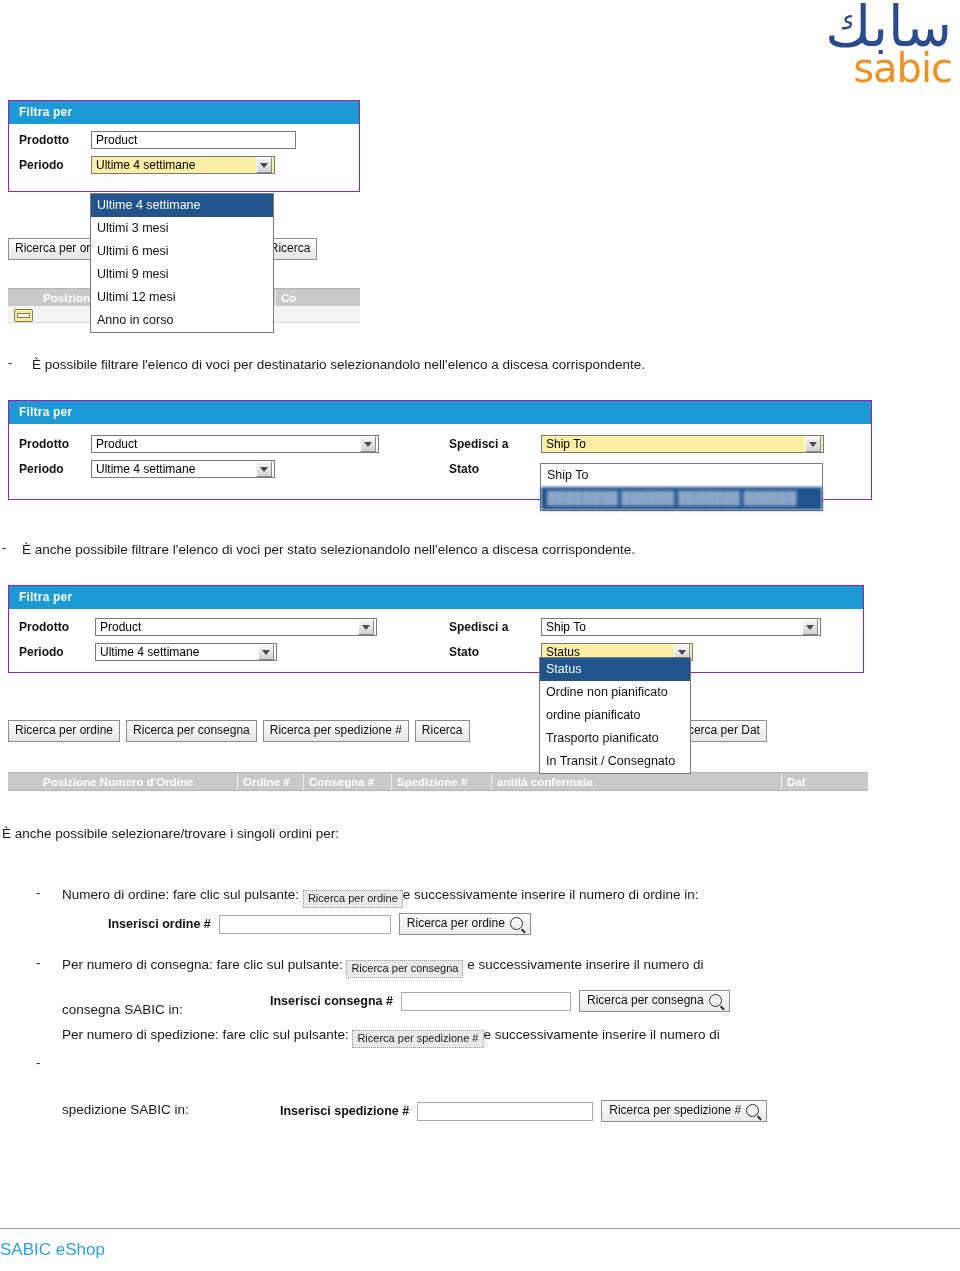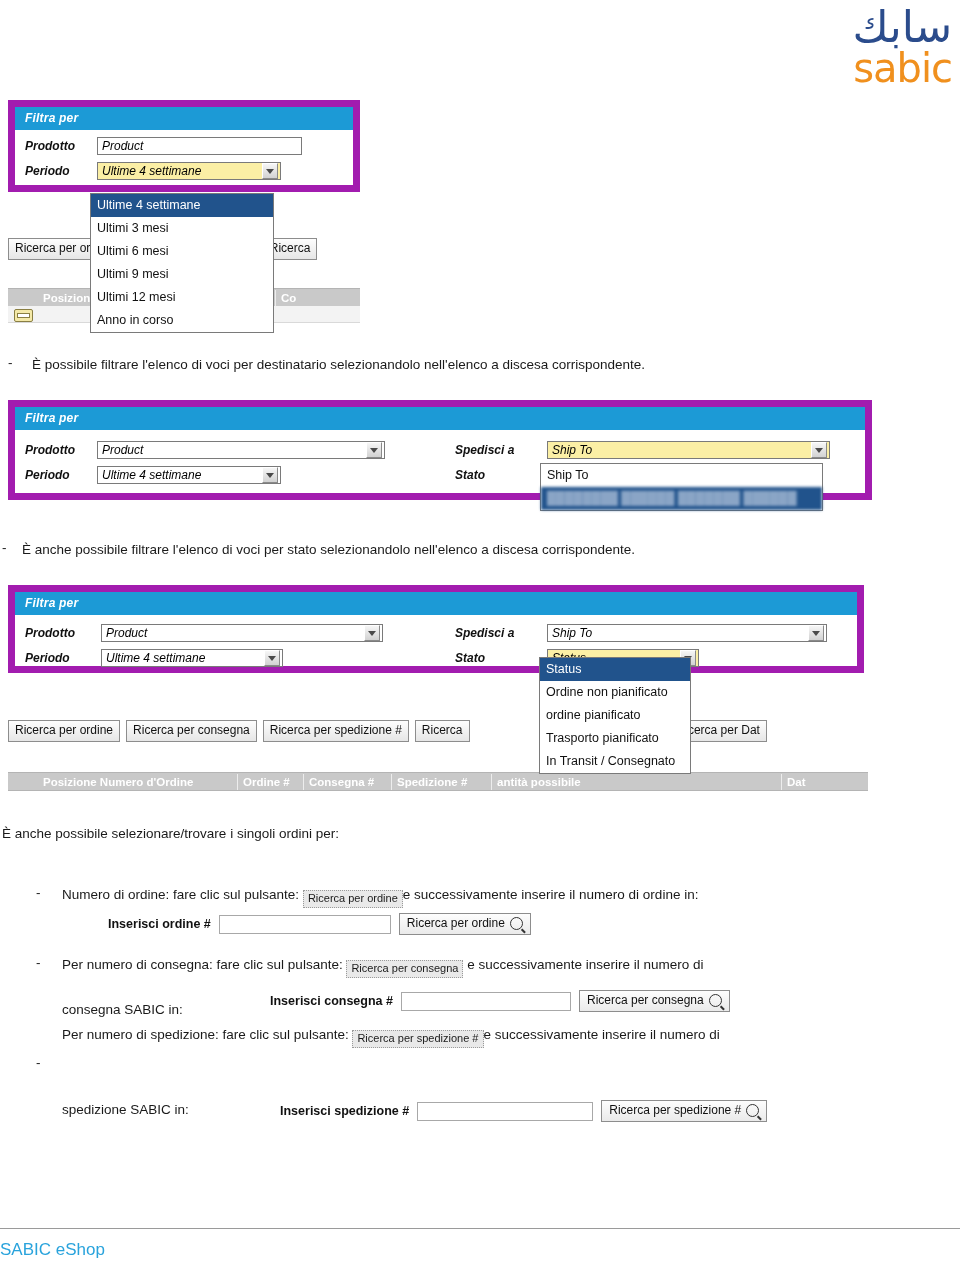--- a/index.html
+++ b/index.html
@@ -19,21 +19,21 @@
   
   .logo-wrap {
     position: absolute;
     top: 4px;
     left: 762px;
     width: 190px;
     height: 88px;
   }
   .logo-arabic {
     color: #2B4C8C;
-    font-size: 44px;
+    font-size: 56px;
     line-height: 46px;
     text-align: right;
     font-family: "DejaVu Sans", sans-serif;
     direction: rtl;
     letter-spacing: 1px;
     font-weight: 400;
   }
   .logo-latin {
     color: #F0901E;
     font-size: 40px;
@@ -45,24 +45,23 @@
     margin-top: -2px;
   }
 
   
   .shot {
     position: absolute;
     background: #ffffff;
     box-sizing: border-box;
   }
   .filterbox {
-    border: 7px solid #a21caf;
-    background: #ffffff;
-    box-sizing: border-box;
-    font-style: italic;
+    border: 1px solid #a21caf;
+    background: #ffffff;
+    box-sizing: border-box;
   }
   .filter-title {
     background: #1C9AD6;
     color: #ffffff;
     font-weight: bold;
     font-size: 12px;
     padding: 4px 8px 5px 10px;
     letter-spacing: 0.2px;
   }
   .filter-body {
@@ -472,21 +471,21 @@
     <span class="btn95" style="margin-left:128px;">Acquisto</span>
     <span class="btn95">Ricerca per Dat</span>
   </div>
 
   <div class="gridhdr" style="left:0; top:187px; width:860px;">
     <span class="gh" style="width:30px;"></span>
     <span class="gh" style="width:200px;">Posizione Numero d'Ordine</span>
     <span class="gh" style="width:66px;">Ordine #</span>
     <span class="gh" style="width:88px;">Consegna #</span>
     <span class="gh" style="width:100px;">Spedizione #</span>
-    <span class="gh" style="width:290px;">antità possibile</span>
+    <span class="gh" style="width:290px;">antità confermata</span>
     <span class="gh" style="width:60px; border-right:none;">Dat</span>
   </div>
 
   <div class="ddlist" style="left:531px; top:72px; width:152px;">
     <div class="ddopt selected">Status</div>
     <div class="ddopt">Ordine non pianificato</div>
     <div class="ddopt">ordine pianificato</div>
     <div class="ddopt">Trasporto pianificato</div>
     <div class="ddopt">In Transit / Consegnato</div>
   </div>

